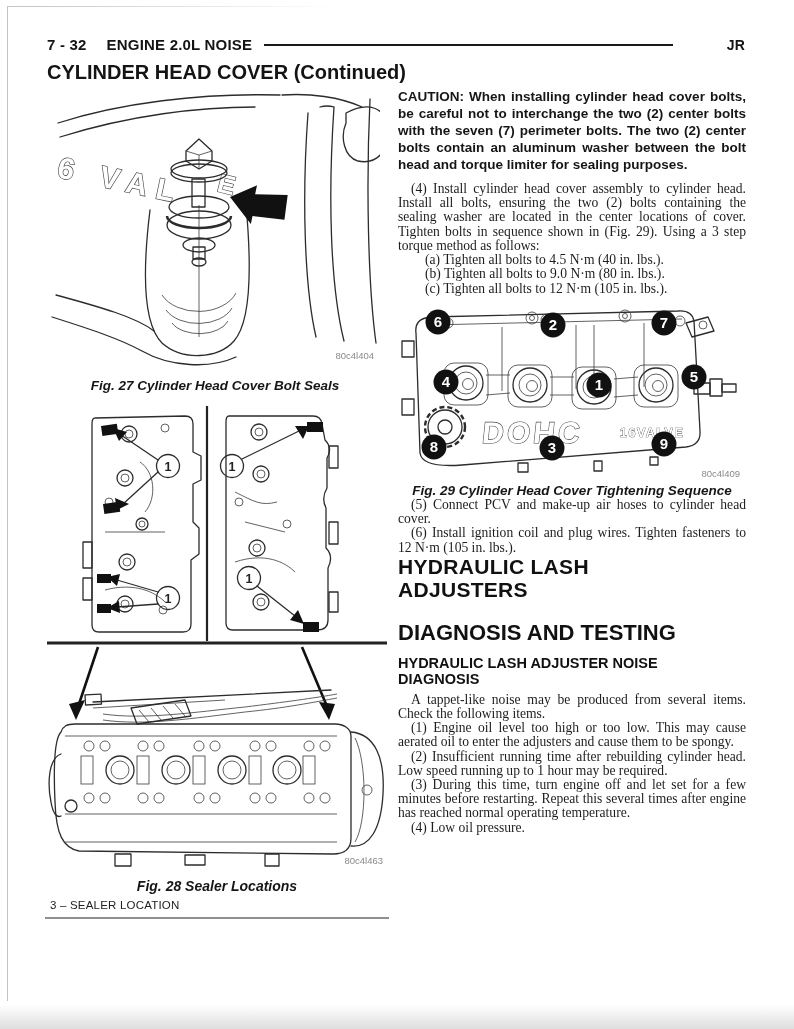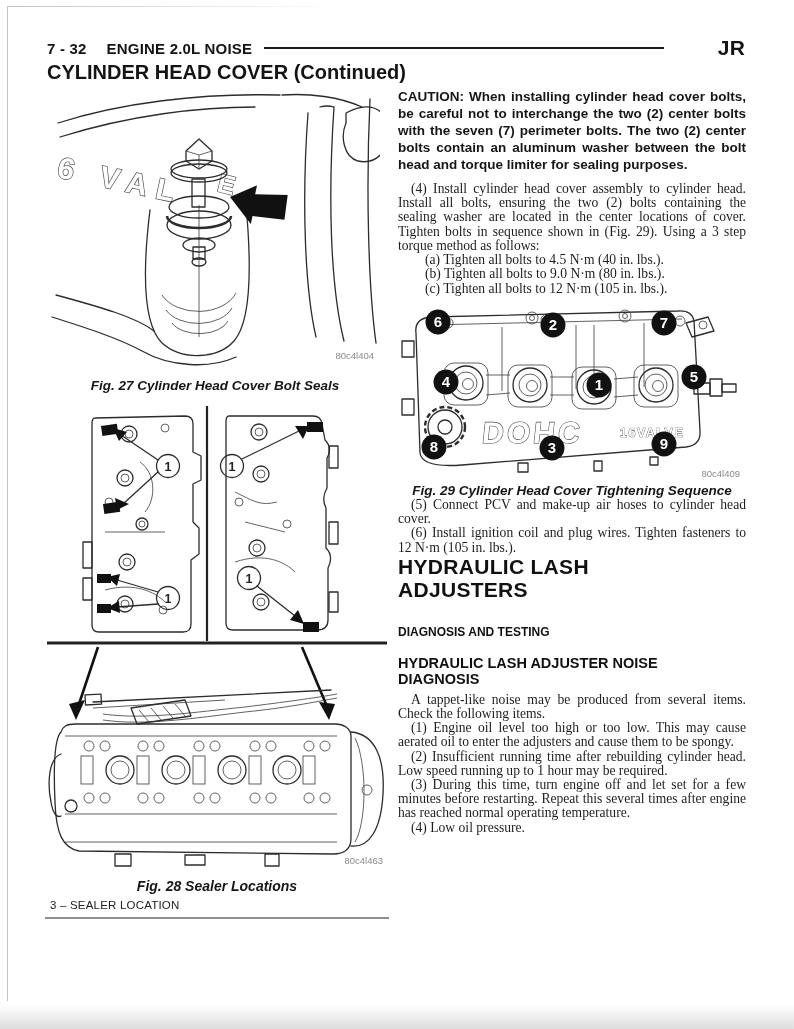--- a/index.html
+++ b/index.html
@@ -8,37 +8,37 @@
   .edge-left{position:absolute;left:7px;top:6px;bottom:28px;width:1px;background:#c3c3c3;}
   .edge-top{position:absolute;left:7px;top:6px;width:330px;height:1px;
             background:linear-gradient(to right,#c3c3c3,#ffffff);}
   .edge-bottom{position:absolute;left:0;right:0;bottom:0;height:24px;
                background:linear-gradient(#ffffff,#e7e7e7 70%,#dedede);}
   
   .hdr{position:absolute;left:47px;right:49px;top:36px;display:flex;align-items:center;
        font-weight:bold;font-size:15px;letter-spacing:.2px;color:#141414;}
   .hdr .pgno{margin-right:20px;}
   .hdr .rule{flex:1;height:2px;background:#1a1a1a;margin:0 10px 0 12px;}
-  .hdr .jr{font-size:21px;margin-left:44px;}
+  .hdr .jr{font-size:14px;margin-left:44px;}
   .subsec{position:absolute;left:47px;top:61px;font-weight:bold;font-size:20px;color:#141414;}
   
   .figcap{font-style:italic;font-weight:bold;font-size:13.5px;text-align:center;color:#161616;}
   .abs{position:absolute;}
   
   .col-right{position:absolute;left:398px;top:88px;width:348px;}
   .caution{font-weight:bold;font-size:13.5px;line-height:17px;text-align:justify;
            margin:0 0 9px 0;color:#161616;}
   .para{font-family:"Liberation Serif",serif;font-size:13.6px;line-height:14.2px;
         text-align:justify;text-indent:13px;margin:0;color:#1d1d1d;}
   .substep{font-family:"Liberation Serif",serif;font-size:13.6px;line-height:14.3px;
            padding-left:27px;color:#1d1d1d;}
   .fig29wrap{margin:7px 0 2px 0;}
   .h-big{margin:0 0 0 0;font-size:21px;line-height:23px;font-weight:bold;
          width:240px;letter-spacing:.3px;color:#111;}
-  .h-mid{margin:22px 0 0 0;font-size:12px;line-height:19px;font-weight:bold;color:#111;}
+  .h-mid{margin:22px 0 0 0;font-size:22px;line-height:19px;font-weight:bold;color:#111;}
   .h-sml{margin:13px 0 0 0;font-size:14.5px;line-height:16.5px;font-weight:bold;
          width:300px;color:#111;}
   .intro{margin-top:5px;}
   
   .legend{position:absolute;left:50px;top:899px;font-size:11.5px;letter-spacing:.2px;color:#222;}
   .legend-rule{position:absolute;left:45px;top:917px;width:344px;height:2px;background:#8f8f8f;}
   svg{display:block;}
   .lin{fill:none;stroke:#2c2c2c;stroke-width:1.3;stroke-linecap:round;stroke-linejoin:round;}
   .thin{fill:none;stroke:#3a3a3a;stroke-width:.8;}
   .blk{fill:#111;stroke:none;}

